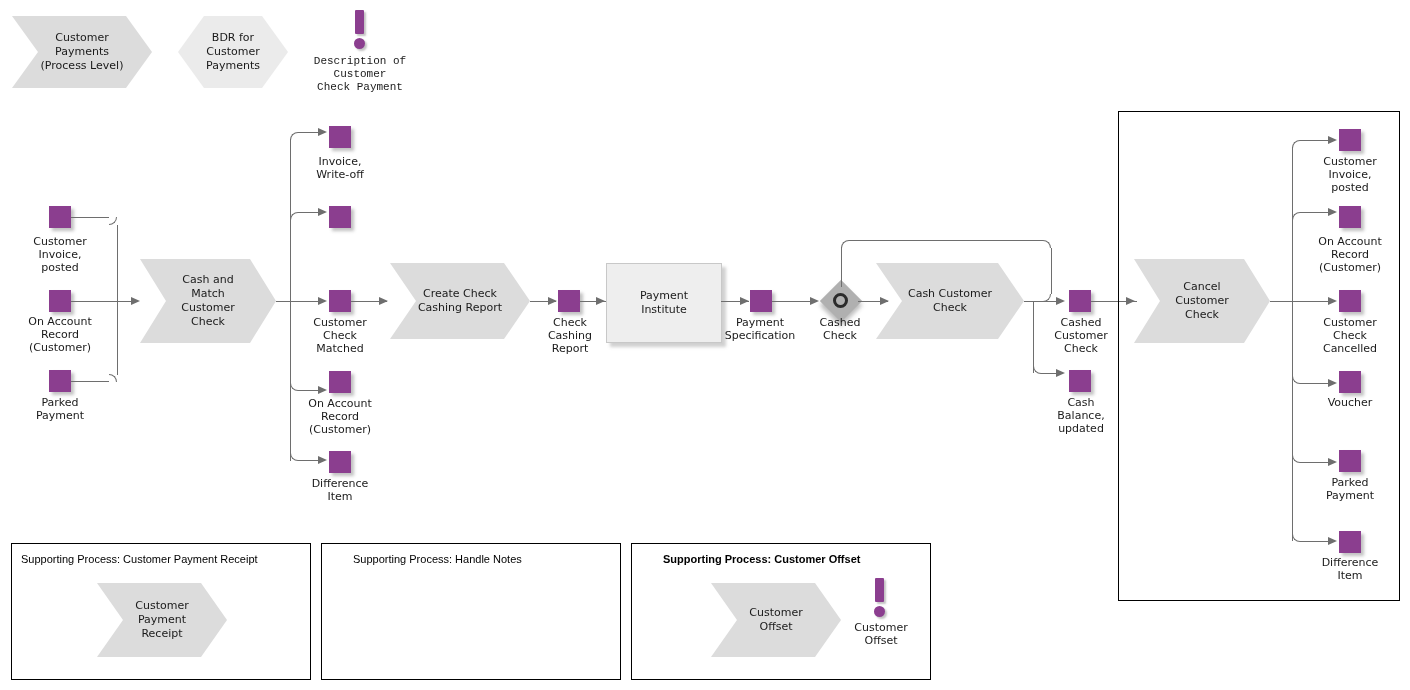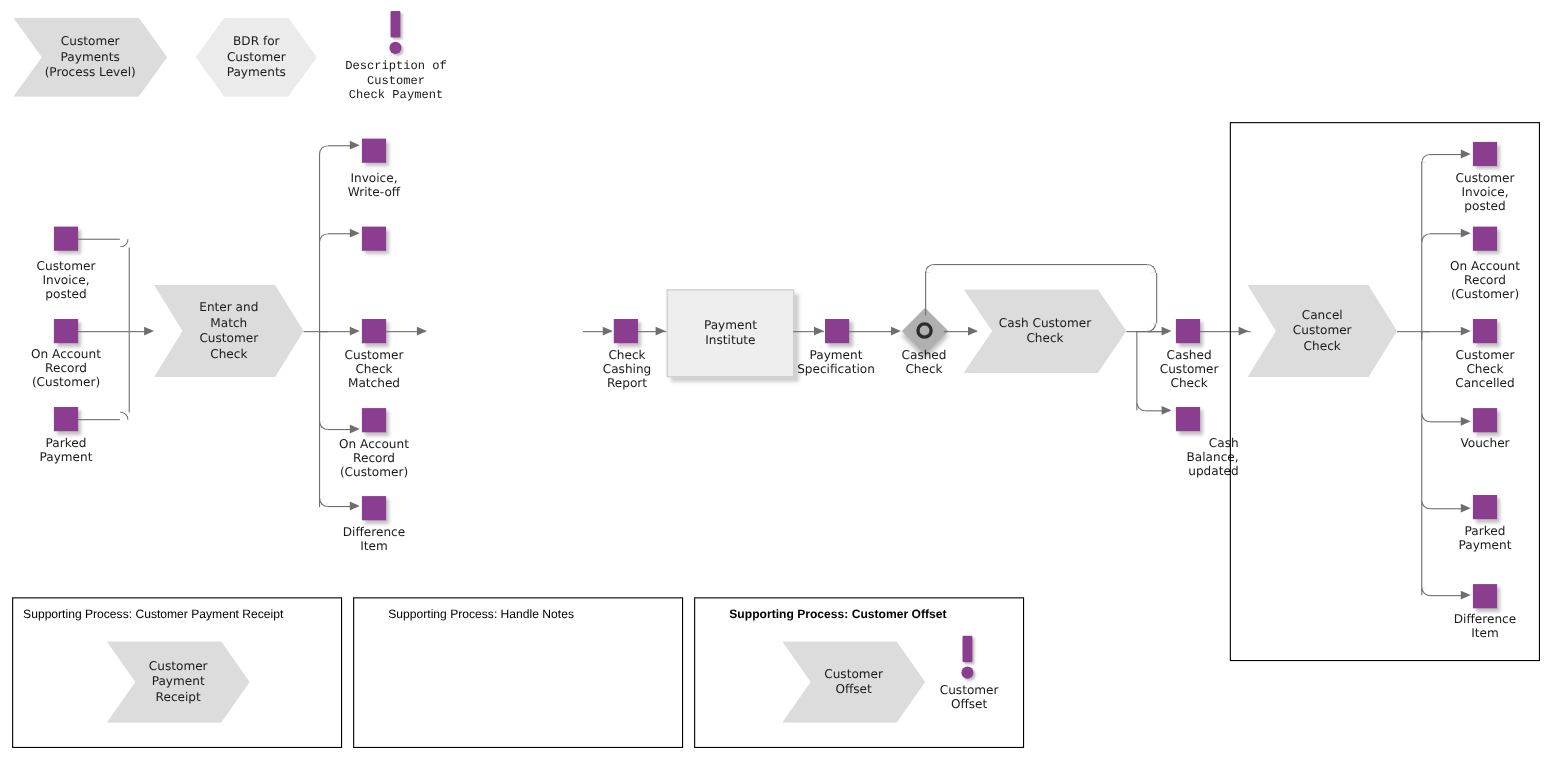--- a/index.html
+++ b/index.html
@@ -221,21 +221,21 @@
   <div class="vline" style="left:117px; top:225px; height:76px;"></div>
   <div class="hline" style="left:71px; top:301px; width:46px;"></div>
 
   <div class="hline" style="left:71px; top:381px; width:38px;"></div>
   <div class="elbow tr" style="left:109px; top:374px;"></div>
   <div class="vline" style="left:117px; top:301px; height:74px;"></div>
 
   <div class="hline" style="left:117px; top:301px; width:17px;"></div>
   <div class="arrow" style="left:131px; top:297px;"></div>
 
-  <div class="task" style="left:140px; top:259px; width:136px; height:84px;">Enter and
+  <div class="task" style="left:140px; top:259px; width:136px; height:84px;">Cash and
 Match
 Customer
 Check</div>
 
   <div class="hline" style="left:276px; top:301px; width:22px;"></div>
   <div class="vline" style="left:290px; top:139px; height:170px;"></div>
   <div class="vline" style="left:290px; top:301px; height:160px;"></div>
 
   <div class="elbow tl" style="left:290px; top:132px;"></div>
   <div class="hline" style="left:298px; top:132px; width:22px;"></div>
@@ -267,20 +267,22 @@
   <div class="elbow bl" style="left:290px; top:453px;"></div>
   <div class="hline" style="left:298px; top:460px; width:22px;"></div>
   <div class="arrow" style="left:318px; top:456px;"></div>
   <div class="dataobj" style="left:329px; top:451px;"></div>
   <div class="lbl" style="left:280px; top:477px; width:120px;">Difference
 Item</div>
 
   <div class="hline" style="left:351px; top:301px; width:36px;"></div>
   <div class="arrow" style="left:379px; top:297px;"></div>
 
+  <div class="task" style="left:390px; top:263px; width:140px; height:76px;">Create Check
+Cashing Report</div>
 
   <div class="hline" style="left:530px; top:301px; width:26px;"></div>
   <div class="arrow" style="left:548px; top:297px;"></div>
   <div class="dataobj" style="left:558px; top:290px;"></div>
   <div class="lbl" style="left:524px; top:316px; width:92px;">Check
 Cashing
 Report</div>
 
   <div class="hline" style="left:580px; top:301px; width:26px;"></div>
   <div class="arrow" style="left:596px; top:297px;"></div>
@@ -321,21 +323,21 @@
   <div class="hline" style="left:1033px; top:301px; width:28px;"></div>
   <div class="arrow" style="left:1056px; top:297px;"></div>
   <div class="dataobj" style="left:1069px; top:290px;"></div>
   <div class="lbl" style="left:1036px; top:316px; width:90px;">Cashed
 Customer
 Check</div>
 
   <div class="hline" style="left:1041px; top:373px; width:22px;"></div>
   <div class="arrow" style="left:1056px; top:369px;"></div>
   <div class="dataobj" style="left:1069px; top:370px;"></div>
-  <div class="lbl" style="left:1036px; top:396px; width:90px;text-align:right;">Cash
+  <div class="lbl" style="left:1036px; top:396px; width:90px;">Cash
 Balance,
 updated</div>
 
   <div class="hline" style="left:1091px; top:301px; width:46px;"></div>
   <div class="arrow" style="left:1126px; top:297px;"></div>
 
   <div class="lanebox" style="left:1118px; top:111px; width:282px; height:490px;"></div>
 
   <div class="task" style="left:1134px; top:259px; width:136px; height:84px;">Cancel
 Customer

